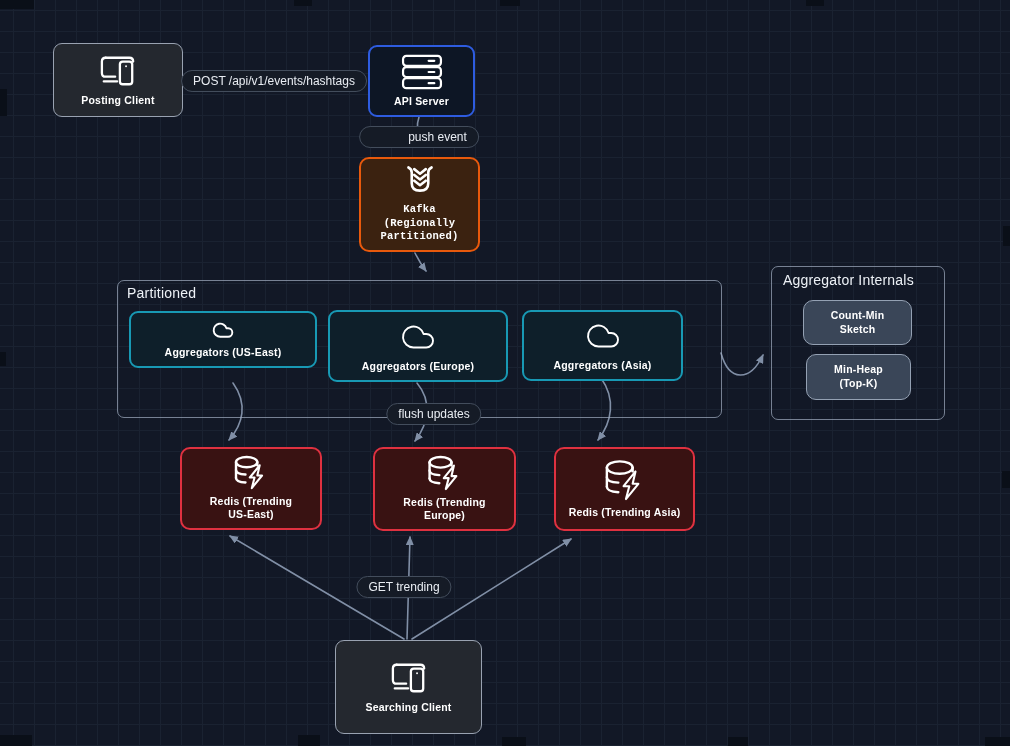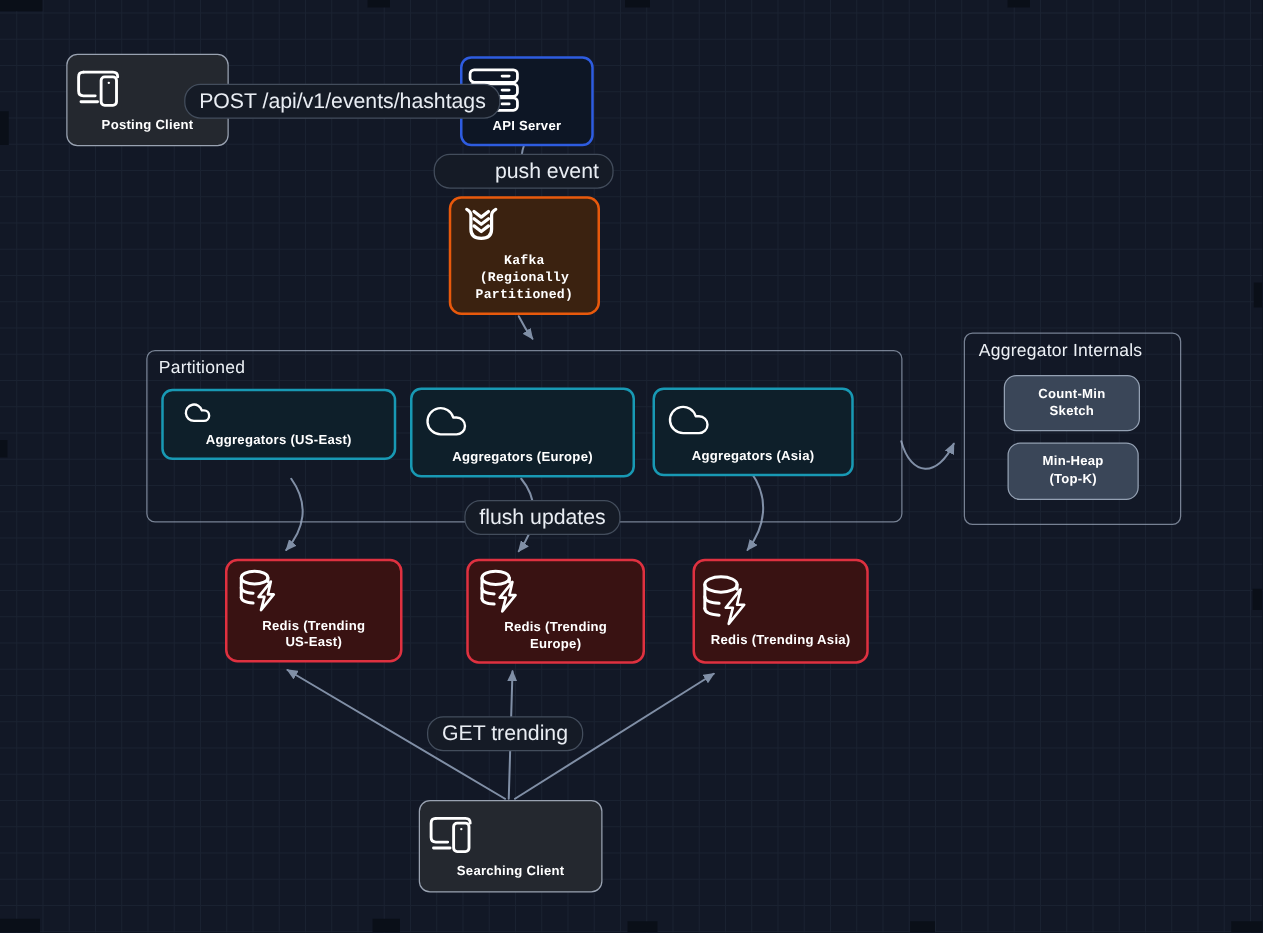--- a/index.html
+++ b/index.html
@@ -13,38 +13,38 @@
     background-position:13px 10px;
     font-family:"Liberation Sans", sans-serif;
   }
   .patch{position:absolute;background:#0a0f18;}
   #edges{position:absolute;left:0;top:0;z-index:1;}
   .edge{stroke:#8d9cb4;stroke-width:1.6;fill:none;opacity:.9;stroke-linecap:round;}
   .group{position:absolute;z-index:2;border:1px solid rgba(158,170,190,.72);border-radius:7px;background:transparent;}
   .group-label{position:absolute;font-weight:normal;font-size:14px;color:#edf1f6;letter-spacing:.2px;}
   .node{
     position:absolute;z-index:3;box-sizing:border-box;
-    display:flex;flex-direction:column;justify-content:center;gap:5px;
+    display:flex;flex-direction:column;align-items:center;justify-content:center;gap:5px;
     padding:6px 4px;
   }
   .node .label{
     font-weight:bold;font-size:10.5px;line-height:1.3;color:#ffffff;
     text-align:center;white-space:pre-line;letter-spacing:.2px;
   }
   .client-node{background:#24282f;border:1.5px solid #99a2b1;border-radius:9px;}
   .api-node{background:#0d1625;border:2px solid #2e5ce0;border-radius:9px;}
   .kafka-node{background:#3b2210;border:2px solid #e8590c;border-radius:10px;font-family:Liberation Mono, monospace;}
   .agg-node{background:#0e1f2a;border:2px solid #1899b4;border-radius:9px;}
   .redis-node{background:#391212;border:2px solid #df3140;border-radius:10px;margin-left:32px;}
   .mini-node{background:#3a4658;border:1.4px solid #94a1b3;border-radius:10px;z-index:3;}
   .mini-node .label{font-size:10.5px;}
   .edge-label{
     position:absolute;z-index:4;transform:translate(-50%,-50%);
     background:#151b26;border:1px solid #434d5c;border-radius:13px;
-    padding:3px 11px;font-size:17px;color:#e9edf3;white-space:nowrap;
+    padding:3px 11px;font-size:12px;color:#e9edf3;white-space:nowrap;
   }
   .icon{display:block;}
   .icon *{vector-effect:non-scaling-stroke;}
 </style>
 </head>
 <body>
 
 <div id="canvas">
 
   <div class="patch" style="left:0;top:0;width:34px;height:9px;"></div>
@@ -184,21 +184,21 @@
       <ellipse cx="17.5" cy="9" rx="13.5" ry="6.5"></ellipse>
       <path d="M4 9 V29"></path>
       <path d="M31 9 V13"></path>
       <path d="M4 19 c0 3.5 5 5.4 12 5.8"></path>
       <path d="M4 29 c0 3.5 5 5.4 12 5.8"></path>
       <path d="M34 13 L21.5 28.5 L27.5 28.5 L24 42 L37 26 L31 26 Z" fill="#391212" stroke-width="2.1"></path>
     </svg>
     <div class="label">Redis (Trending Asia)</div>
   </div>
 
-  <div class="node client-node" style="left:335px;top:640px;width:147px;height:74px;">
+  <div class="node client-node" style="left:335px;top:640px;width:147px;height:94px;">
     <svg class="icon" width="42" height="36" viewBox="0 0 44 38" fill="none" stroke="#ffffff" stroke-width="2.3" stroke-linecap="round" stroke-linejoin="round">
       <path d="M9 5 H34 Q38 5 38 9"></path>
       <path d="M9 5 Q5 5 5 9 V21 Q5 25 9 25 H19"></path>
       <path d="M7 30 H21"></path>
       <rect x="24" y="9" width="13" height="24" rx="3" fill="#24282f"></rect>
       <circle cx="30.5" cy="14" r="1" fill="#ffffff" stroke="none"></circle>
     </svg>
     <div class="label">Searching Client</div>
   </div>
 

